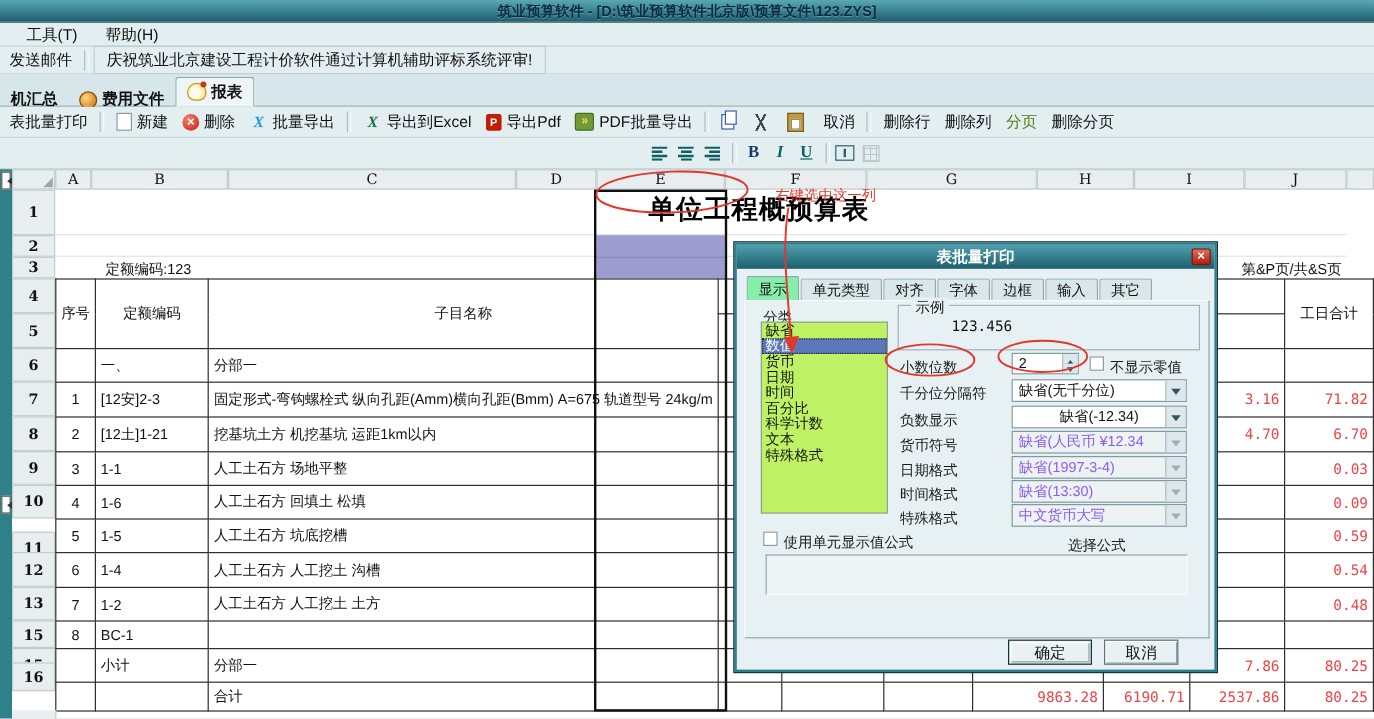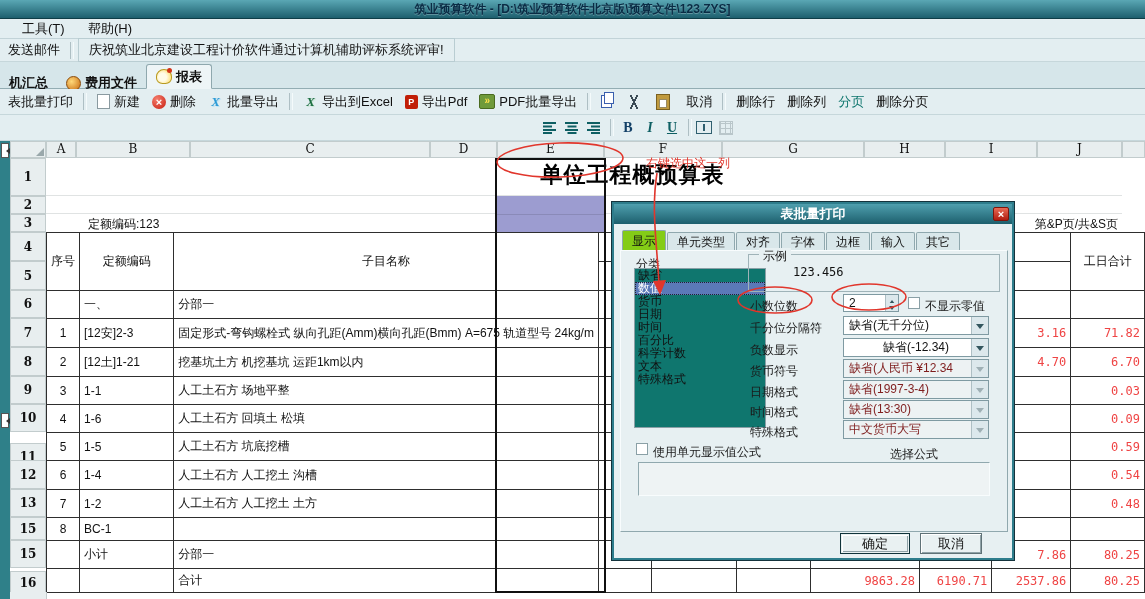--- a/index.html
+++ b/index.html
@@ -13,21 +13,21 @@
   .menubar{position:absolute;left:0;top:19px;width:1145px;height:20px;background:#e3eef1;
     border-bottom:1px solid #c2d3d8;line-height:20px;padding-left:12px;box-sizing:border-box;}
   .menu-item{display:inline-block;padding:0 10px;font-size:13px;cursor:default;}
   .bar{position:absolute;left:0;width:1145px;background:#e3eef1;border-bottom:1px solid #c6d7db;
     display:flex;align-items:center;box-sizing:border-box;}
   .mailbar{top:39px;height:23px;padding-left:2px;}
   .tabrow{top:62px;height:27px;background:#d6e6ea;border-bottom:1px solid #93adb3;padding-left:0;}
   .mainbar{top:89px;height:26px;padding-left:2px;}
   .fmtbar{top:115px;height:26px;padding-left:540px;}
   .tbtn{display:inline-flex;align-items:center;padding:2px 6px;font-size:13px;white-space:nowrap;cursor:default;}
-  .tbtn.dis{color:#0f766e;justify-content:center;}
+  .tbtn.dis{color:#4d7c0f;justify-content:center;}
   .vsep{display:inline-block;width:2px;height:17px;margin:0 4px;
     border-left:1px solid #aebfc4;border-right:1px solid #f4fafb;}
   .announce{display:inline-block;border:1px solid #b9cdd2;padding:2px 10px;font-size:13px;white-space:nowrap;}
   .vtab{display:inline-flex;align-items:center;height:22px;margin-top:16px;padding:0 9px;
     font-size:13px;font-weight:bold;white-space:nowrap;cursor:default;}
   .vtab.active{background:#eef5f7;border:1px solid #8fa8ae;border-bottom:1px solid #eef5f7;
     border-radius:3px 3px 0 0;height:23px;margin-top:3px;}
   
   .icon{display:inline-block;width:15px;height:15px;margin-right:4px;position:relative;vertical-align:middle;flex:none;}
   .icon::before{position:absolute;left:0;top:0;width:100%;text-align:center;}
@@ -99,38 +99,38 @@
     background:linear-gradient(#4f9fae,#1d5f6d);color:#fff;font-weight:bold;font-size:13px;
     text-align:center;line-height:20px;}
   .dlg-close{position:absolute;right:3px;top:3px;width:16px;height:14px;
     background:linear-gradient(#e86a55,#b01d10);border:1px solid #7e140b;border-radius:2px;box-sizing:border-box;}
   .dlg-close::before{content:"×";position:absolute;left:0;top:-1px;width:100%;text-align:center;
     color:#fff;font:bold 11px/14px "Liberation Sans",sans-serif;}
   .dlg-tabs{position:absolute;left:8px;top:26px;height:21px;white-space:nowrap;}
   .dtab{display:inline-block;height:19px;line-height:19px;padding:0 9px;margin-right:1px;
     background:#d9e7ea;border:1px solid #8fa8ae;border-bottom:none;border-radius:2px 2px 0 0;
     font-size:12px;vertical-align:bottom;}
-  .dtab.active{background:#84cc16;height:21px;line-height:21px;text-align:right;}
+  .dtab.active{background:#86efac;height:21px;line-height:21px;text-align:right;}
   .dlg-panel{position:absolute;left:6px;top:46px;width:388px;height:282px;
     border:1px solid;border-color:#f8fcfd #90a8ae #90a8ae #f8fcfd;box-sizing:border-box;background:#e7f0f2;}
   .dlbl{position:absolute;font-size:12px;color:#1a1a1a;white-space:nowrap;}
-  .listbox{position:absolute;left:20px;top:64px;width:132px;height:160px;background:#0f766e;
+  .listbox{position:absolute;left:20px;top:64px;width:106px;height:160px;background:#bef264;
     border:1px solid #8aa0a6;box-sizing:border-box;overflow:hidden;}
   .li{height:13px;line-height:13px;font-size:12px;padding-left:3px;white-space:nowrap;}
   .li.sel{background:#5b79b8;color:#fff;outline:1px dotted #223;outline-offset:-1px;}
   .groupbox{position:absolute;left:134px;top:50px;width:252px;height:38px;
     border:1px solid #9fb3b8;box-sizing:border-box;}
   .gb-lbl{position:absolute;left:10px;top:-7px;background:#e7f0f2;padding:0 4px;font-size:12px;}
   .gb-val{position:absolute;left:44px;top:10px;font-size:12px;font-family:"DejaVu Sans Mono",monospace;}
   .combo{position:absolute;width:146px;height:19px;background:#fff;border:1px solid #7f9aa2;
     box-sizing:border-box;line-height:17px;padding-left:5px;white-space:nowrap;overflow:hidden;}
   .combo .dd{position:absolute;right:0;top:0;width:16px;height:17px;background:#dce8ec;border-left:1px solid #aebfc4;}
   .combo .dd::before{content:"";position:absolute;left:4px;top:7px;border:4px solid transparent;border-top:5px solid #33565e;}
   .combo.ctrv{text-align:center;padding-left:0;}
-  .combo.dis{background:#edf2f3;color:#7f1d1d;}
+  .combo.dis{background:#edf2f3;color:#8b5cf6;}
   .combo.dis .dd::before{border-top-color:#9fb0b5;}
   .spin{position:absolute;left:229px;top:90px;width:56px;height:18px;background:#fff;
     border:1px solid #7f9aa2;box-sizing:border-box;line-height:16px;padding-left:5px;}
   .spin-up,.spin-dn{position:absolute;right:0;width:12px;height:8px;background:#dce8ec;border-left:1px solid #aebfc4;}
   .spin-up{top:0;border-bottom:1px solid #aebfc4;}
   .spin-dn{bottom:0;}
   .spin-up::before{content:"";position:absolute;left:3px;top:2px;border:3px solid transparent;border-bottom:4px solid #33565e;}
   .spin-dn::before{content:"";position:absolute;left:3px;top:3px;border:3px solid transparent;border-top:4px solid #33565e;}
   .cb{position:absolute;width:12px;height:12px;background:#fff;border:1px solid #8aa0a6;box-sizing:border-box;}
   .fbox{position:absolute;left:24px;top:258px;width:352px;height:34px;background:#eef3f4;
@@ -308,21 +308,21 @@
         <div class="rowhdr" style="top: 149px; height: 28px;">6</div>
         <div class="rowhdr" style="top: 177px; height: 29px;">7</div>
         <div class="rowhdr" style="top: 206px; height: 29px;">8</div>
         <div class="rowhdr" style="top: 235px; height: 28px;">9</div>
         <div class="rowhdr" style="top: 263px; height: 28px;">10</div>
         <div class="rowhdr" style="top: 291px; height: 28px; margin-top: 11px;">11</div>
         <div class="rowhdr" style="top: 319px; height: 29px;">12</div>
         <div class="rowhdr" style="top: 348px; height: 28px;">13</div>
         <div class="rowhdr" style="top: 376px; height: 23px;">15</div>
         <div class="rowhdr" style="top: 399px; height: 28px;">15</div>
-        <div class="rowhdr" style="top: 430px; height: 24px;">16</div>
+        <div class="rowhdr" style="top: 411px; height: 24px;">16</div>
       </div>
     <div class="hline" style="top:54px"></div>
     <div class="hline" style="top:72px"></div>
     <div class="purple-strip"></div>
     <div class="sheet-title">单位工程概预算表</div>
     <div class="proj">定额编码:123</div>
     <div class="pageinfo">第&amp;P页/共&amp;S页</div>
 
     <table class="grid">
       <colgroup id="gcols">

